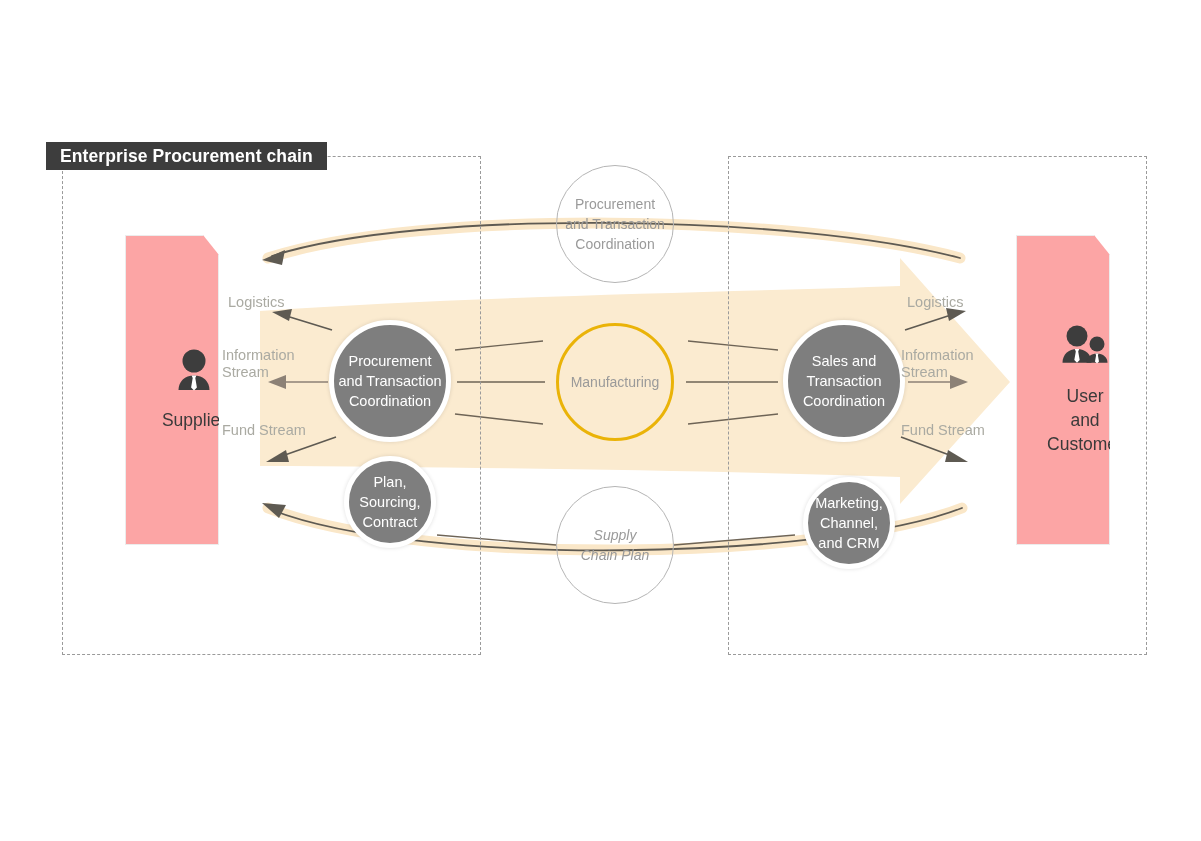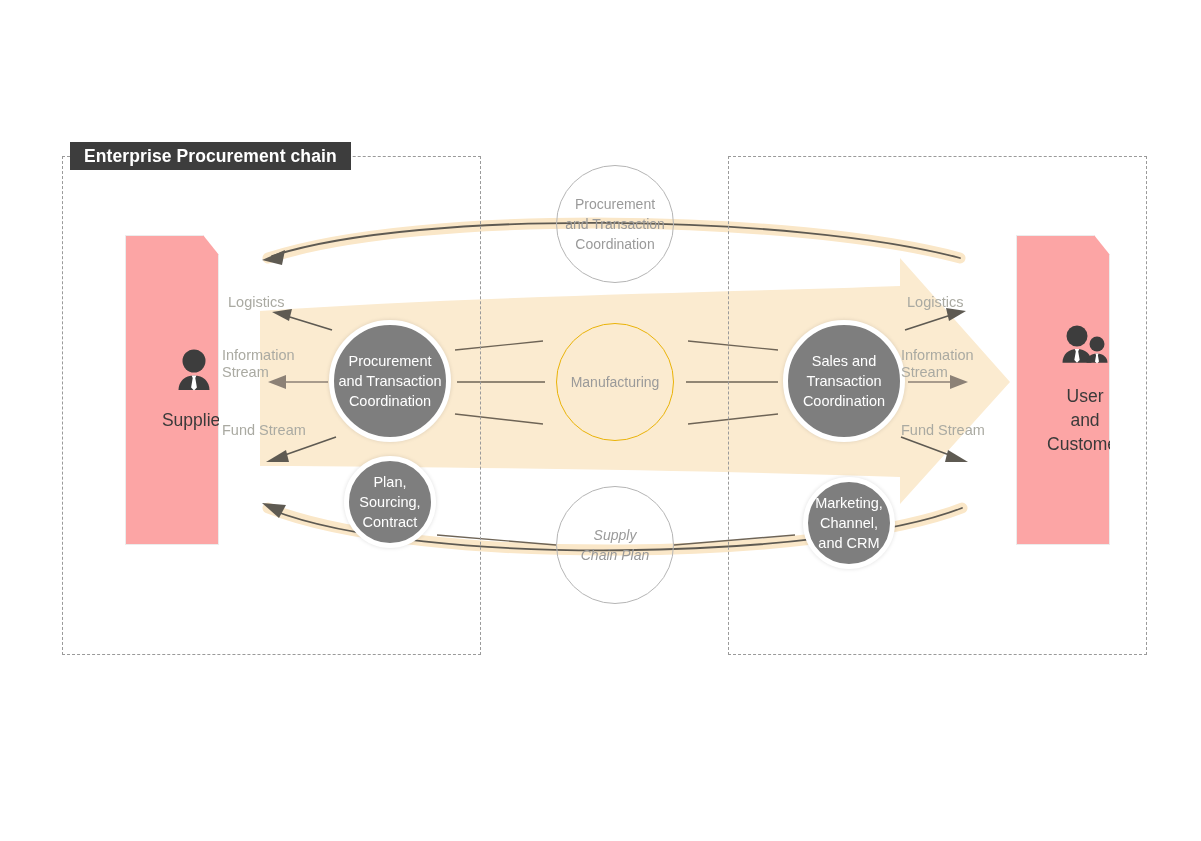--- a/index.html
+++ b/index.html
@@ -35,21 +35,21 @@
     background: #3d3d3d;
     color: #ffffff;
     font-size: 17.5px;
     font-weight: bold;
     letter-spacing: 0.1px;
     line-height: 28px;
     height: 28px;
     padding: 0 14px;
     white-space: nowrap;
   }
-  #header-left  { left: 70px;  top: 142px; }
+  #header-left  { left: 46px;  top: 142px; }
   #header-right { left: 728px; top: 142px; }
 
   
   .doc-card {
     position: absolute;
     width: 94px;
     height: 310px;
     background: #fca5a5;
     border: 1px solid #ececec;
     box-shadow: 0 1px 5px rgba(0,0,0,0.10);
@@ -101,21 +101,21 @@
   #node-plan        { left: 344px; top: 456px; width: 92px;  height: 92px; }
   #node-sales-coord { left: 783px; top: 320px; width: 122px; height: 122px; }
   #node-marketing   { left: 803px; top: 477px; width: 92px;  height: 92px; }
 
   #node-top-coord {
     left: 556px; top: 165px; width: 118px; height: 118px;
     border: 1px solid #b5b5b5;
   }
   #node-manufacturing {
     left: 556px; top: 323px; width: 118px; height: 118px;
-    border: 1px solid #eab308;
+    border: 3px solid #eab308;
   }
   #node-supply-plan {
     left: 556px; top: 486px; width: 118px; height: 118px;
     border: 1px solid #b5b5b5;
     font-style: italic;
   }
 
   
   .stream-label {
     position: absolute;

